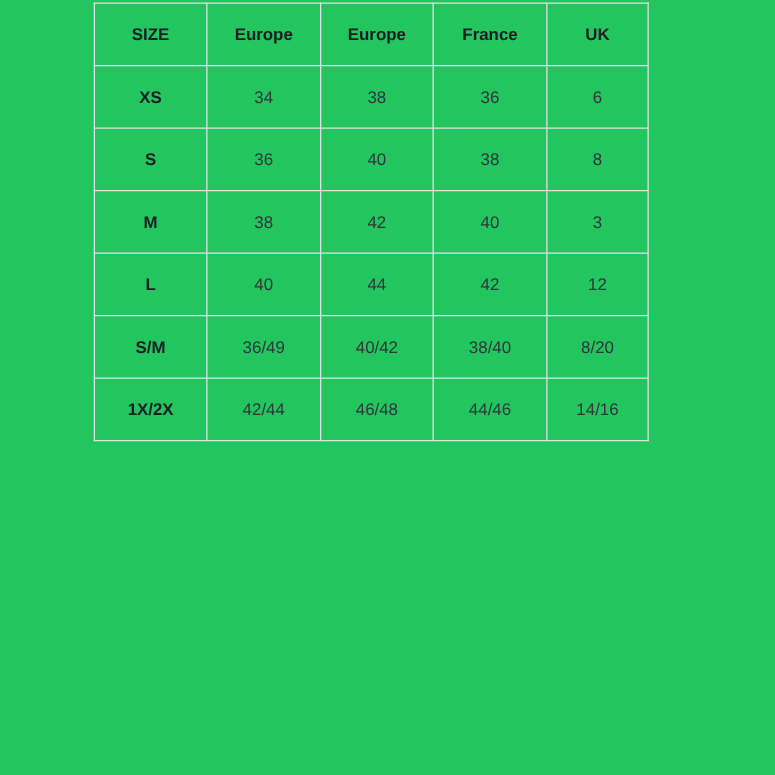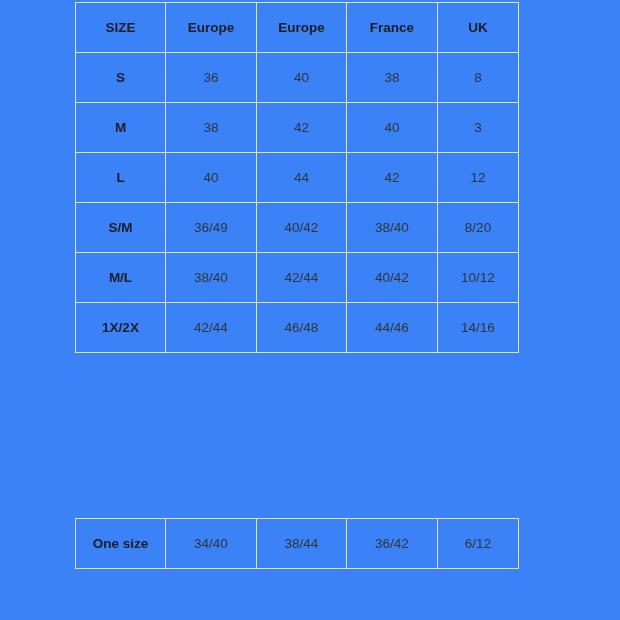--- a/index.html
+++ b/index.html
@@ -11,21 +11,21 @@
     width: 620px;
     height: 620px;
     font-family: "Liberation Sans", sans-serif;
     color: #2b2b33;
     overflow: hidden;
   }
   .page {
     width: 620px;
     height: 620px;
     position: relative;
-    background: #3b82f6;
+    background: #22c55e;
     box-sizing: border-box;
     padding: 0;
   }
   .table-wrap {
     position: absolute;
     left: 75px;
     width: 443px;
   }
   .table-main { top: 2px; }
   .table-extra { top: 518px; }
@@ -80,20 +80,27 @@
         <tr>
           <th>SIZE</th>
           <th>Europe</th>
           <th>Europe</th>
           <th>France</th>
           <th>UK</th>
         </tr>
       </thead>
       <tbody>
         <tr>
+          <td class="rowhead">XS</td>
+          <td>34</td>
+          <td>38</td>
+          <td>36</td>
+          <td>6</td>
+        </tr>
+        <tr>
           <td class="rowhead">S</td>
           <td>36</td>
           <td>40</td>
           <td>38</td>
           <td>8</td>
         </tr>
         <tr>
           <td class="rowhead">M</td>
           <td>38</td>
           <td>42</td>
@@ -108,51 +115,37 @@
           <td>12</td>
         </tr>
         <tr>
           <td class="rowhead">S/M</td>
           <td>36/49</td>
           <td>40/42</td>
           <td>38/40</td>
           <td>8/20</td>
         </tr>
         <tr>
-          <td class="rowhead">M/L</td>
-          <td>38/40</td>
-          <td>42/44</td>
-          <td>40/42</td>
-          <td>10/12</td>
-        </tr>
-        <tr>
           <td class="rowhead">1X/2X</td>
           <td>42/44</td>
           <td>46/48</td>
           <td>44/46</td>
           <td>14/16</td>
         </tr>
       </tbody>
     </table>
   </div>
 
   <div class="table-wrap table-extra">
     <table class="size-table">
       <colgroup>
         <col class="c0">
           <col class="c1">
           <col class="c2">
           <col class="c3">
           <col class="c4">
       </colgroup>
       <tbody>
-        <tr>
-          <td class="rowhead">One size</td>
-          <td>34/40</td>
-          <td>38/44</td>
-          <td>36/42</td>
-          <td>6/12</td>
-        </tr>
       </tbody>
     </table>
   </div>
 
 </div>
 
 </body></html>

